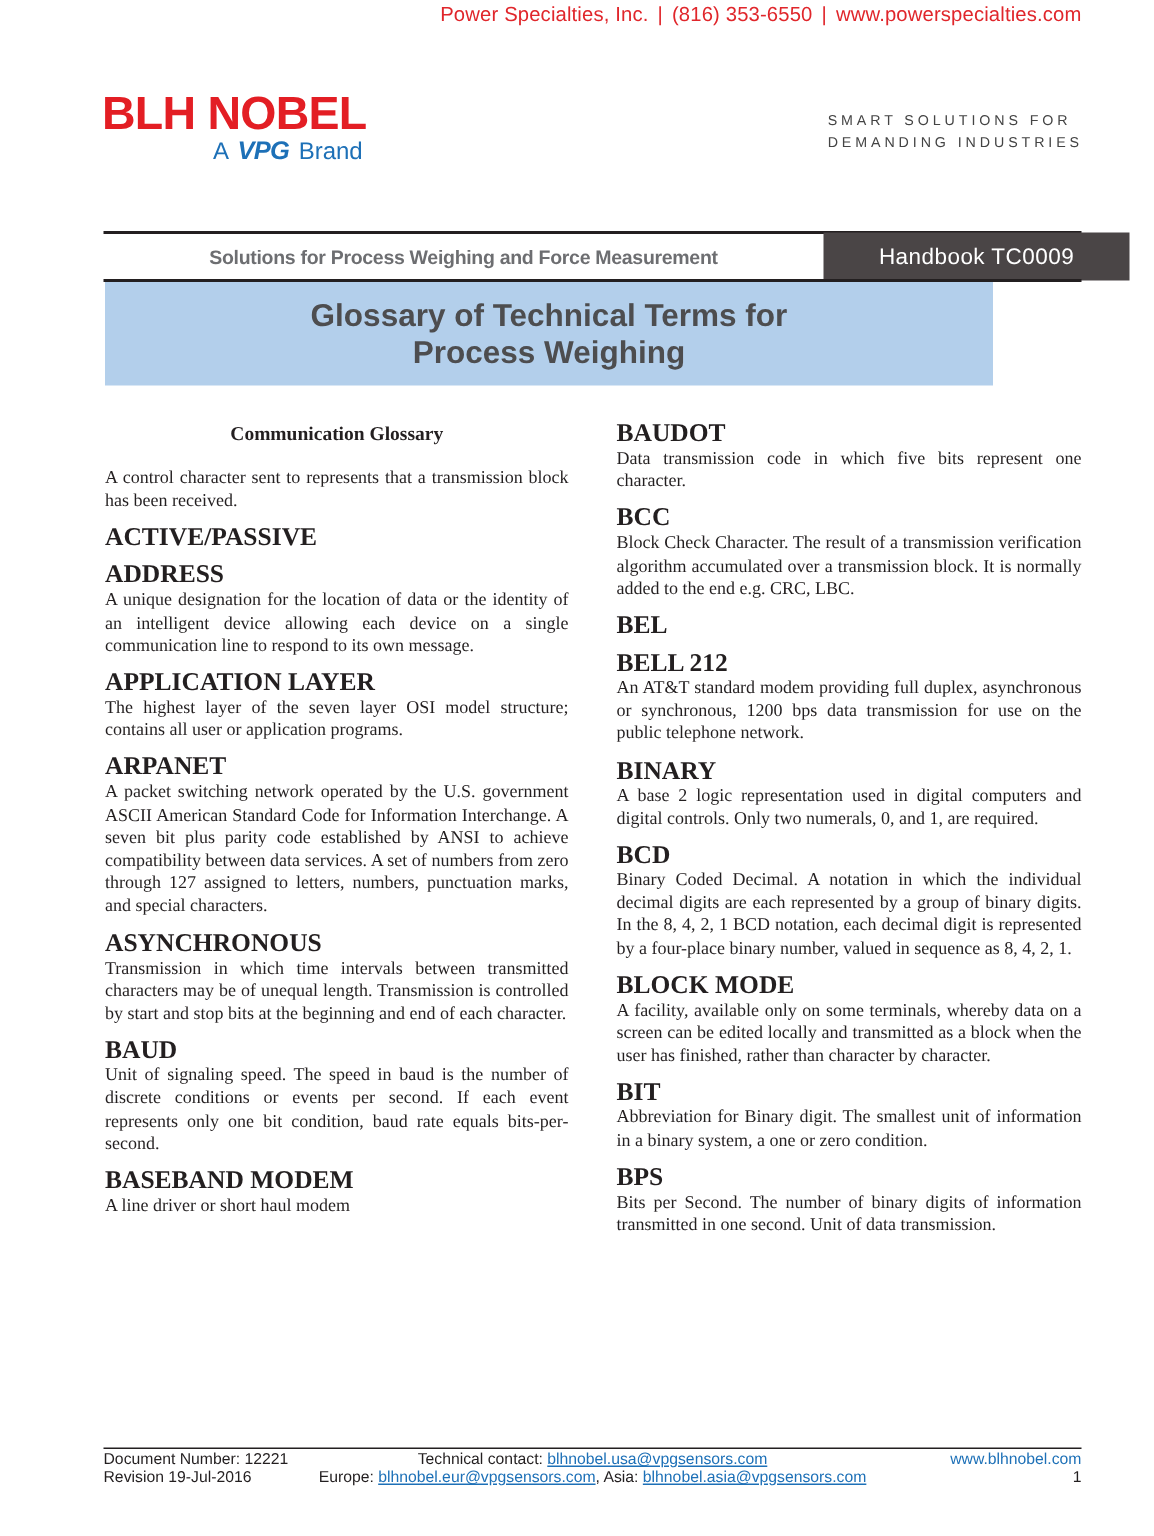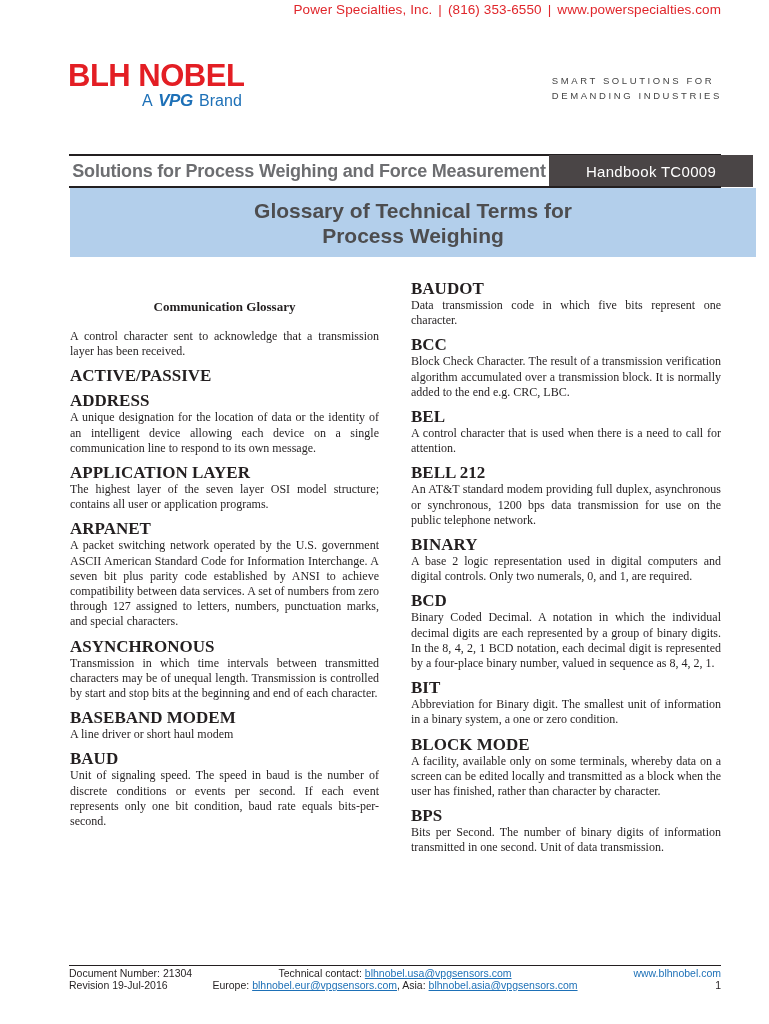--- a/index.html
+++ b/index.html
@@ -29,40 +29,40 @@
   .tagline {
     position: absolute; right: 47px; top: 73px; text-align: left;
     font-family: "Liberation Sans", sans-serif; font-size: 9.5px; color: #444;
     letter-spacing: 2.6px; line-height: 15px;
   }
 
   .header-rule { position: absolute; left: 69px; top: 154px; width: 652px; height: 1.5px; background: #231f20; }
   .subheader {
     position: absolute; left: 69px; top: 155px; width: 480px; height: 32px;
     display: flex; align-items: center; justify-content: center;
-    font-family: "Liberation Sans", sans-serif; font-weight: bold; font-size: 18px; color: #6d6e71;
+    font-family: "Liberation Sans", sans-serif; font-weight: bold; font-size: 13px; color: #6d6e71;
     letter-spacing: -0.2px;
   }
   .handbook {
     position: absolute; left: 549px; top: 155px; width: 204px; height: 32px;
     background: #4a4546; color: #ffffff;
     display: flex; align-items: center; justify-content: center;
     font-family: "Liberation Sans", sans-serif; font-size: 15px; letter-spacing: 0.3px;
   }
   .title-rule { position: absolute; left: 69px; top: 186px; width: 652px; height: 1.5px; background: #231f20; }
   .title-box {
-    position: absolute; left: 70px; top: 188px; width: 686px; height: 69px;
+    position: absolute; left: 70px; top: 188px; width: 592px; height: 69px;
     background: #b3cfeb;
     display: flex; flex-direction: column; align-items: center; justify-content: center;
     font-family: "Liberation Sans", sans-serif; font-weight: bold; font-size: 21px; color: #4d4d4f;
     line-height: 25px; text-align: center;
   }
 
   .col { position: absolute; top: 280px; }
-  .col-left { left: 70px; width: 309px; margin-top: 18px; }
+  .col-left { left: 70px; width: 309px; }
   .col-right { left: 411px; width: 310px; }
 
   .section-title {
     text-align: center; font-weight: bold; font-size: 13px; line-height: 16px;
     margin-bottom: 14px; padding-top: 1px;
   }
   .entry { margin-bottom: 8px; }
   .term { font-weight: bold; font-size: 17px; line-height: 17px; margin-bottom: 1px; }
   .def { font-size: 12px; line-height: 15.2px; text-align: justify; }
 
@@ -104,21 +104,21 @@
 <div class="handbook">Handbook TC0009</div>
 <div class="title-rule"></div>
 <div class="title-box">
   <div>Glossary of Technical Terms for</div>
   <div>Process Weighing</div>
 </div>
 
 <div class="col col-left">
   <div class="section-title">Communication Glossary</div>
   <div class="entry">
-      <div class="def">A control character sent to acknowledge that a transmission layer has been received.</div>
+      <div class="def">A control character sent to represents that a transmission block has been received.</div>
     </div>
   <div class="entry">
       <div class="term">ACTIVE/PASSIVE</div>
     </div>
   <div class="entry">
       <div class="term">ADDRESS</div>
       <div class="def">A unique designation for the location of data or the identity of an intelligent device allowing each device on a single communication line to respond to its own message.</div>
     </div>
   <div class="entry">
       <div class="term">APPLICATION LAYER</div>
@@ -126,72 +126,71 @@
     </div>
   <div class="entry">
       <div class="term">ARPANET</div>
       <div class="def">A packet switching network operated by the U.S. government ASCII American Standard Code for Information Interchange. A seven bit plus parity code established by ANSI to achieve compatibility between data services. A set of numbers from zero through 127 assigned to letters, numbers, punctuation marks, and special characters.</div>
     </div>
   <div class="entry">
       <div class="term">ASYNCHRONOUS</div>
       <div class="def">Transmission in which time intervals between transmitted characters may be of unequal length. Transmission is controlled by start and stop bits at the beginning and end of each character.</div>
     </div>
   <div class="entry">
+      <div class="term">BAUD</div>
+      <div class="def">Unit of signaling speed. The speed in baud is the number of discrete conditions or events per second. If each event represents only one bit condition, baud rate equals bits-per-second.</div>
+    </div>
+  <div class="entry">
       <div class="term">BASEBAND MODEM</div>
       <div class="def">A line driver or short haul modem</div>
-    </div>
-  <div class="entry">
-      <div class="term">BAUD</div>
-      <div class="def">Unit of signaling speed. The speed in baud is the number of discrete conditions or events per second. If each event represents only one bit condition, baud rate equals bits-per-second.</div>
     </div>
 </div>
 
 <div class="col col-right">
   <div class="entry">
       <div class="term">BAUDOT</div>
       <div class="def">Data transmission code in which five bits represent one character.</div>
     </div>
   <div class="entry">
       <div class="term">BCC</div>
       <div class="def">Block Check Character. The result of a transmission verification algorithm accumulated over a transmission block. It is normally added to the end e.g. CRC, LBC.</div>
     </div>
   <div class="entry">
       <div class="term">BEL</div>
-      <div class="def">A control character that is used when there is a need to call for attention.</div>
     </div>
   <div class="entry">
       <div class="term">BELL 212</div>
       <div class="def">An AT&amp;T standard modem providing full duplex, asynchronous or synchronous, 1200 bps data transmission for use on the public telephone network.</div>
     </div>
   <div class="entry">
       <div class="term">BINARY</div>
       <div class="def">A base 2 logic representation used in digital computers and digital controls. Only two numerals, 0, and 1, are required.</div>
     </div>
   <div class="entry">
       <div class="term">BCD</div>
       <div class="def">Binary Coded Decimal. A notation in which the individual decimal digits are each represented by a group of binary digits. In the 8, 4, 2, 1 BCD notation, each decimal digit is represented by a four-place binary number, valued in sequence as 8, 4, 2, 1.</div>
     </div>
   <div class="entry">
+      <div class="term">BLOCK MODE</div>
+      <div class="def">A facility, available only on some terminals, whereby data on a screen can be edited locally and transmitted as a block when the user has finished, rather than character by character.</div>
+    </div>
+  <div class="entry">
       <div class="term">BIT</div>
       <div class="def">Abbreviation for Binary digit. The smallest unit of information in a binary system, a one or zero condition.</div>
-    </div>
-  <div class="entry">
-      <div class="term">BLOCK MODE</div>
-      <div class="def">A facility, available only on some terminals, whereby data on a screen can be edited locally and transmitted as a block when the user has finished, rather than character by character.</div>
     </div>
   <div class="entry">
       <div class="term">BPS</div>
       <div class="def">Bits per Second. The number of binary digits of information transmitted in one second. Unit of data transmission.</div>
     </div>
 </div>
 
 <div class="footer-rule"></div>
 <div class="footer">
   <div class="row">
-    <span class="l">Document Number: 21304</span>
+    <span class="l">Document Number: 12221</span>
     <span class="c"><span>Technical contact:</span> <a>blhnobel.usa@vpgsensors.com</a></span>
     <span class="r web">www.blhnobel.com</span>
   </div>
   <div class="row">
     <span class="l">Revision 19-Jul-2016</span>
     <span class="c"><span>Europe:</span> <a>blhnobel.eur@vpgsensors.com</a><span>, Asia:</span> <a>blhnobel.asia@vpgsensors.com</a></span>
     <span class="r">1</span>
   </div>
 </div>
 

